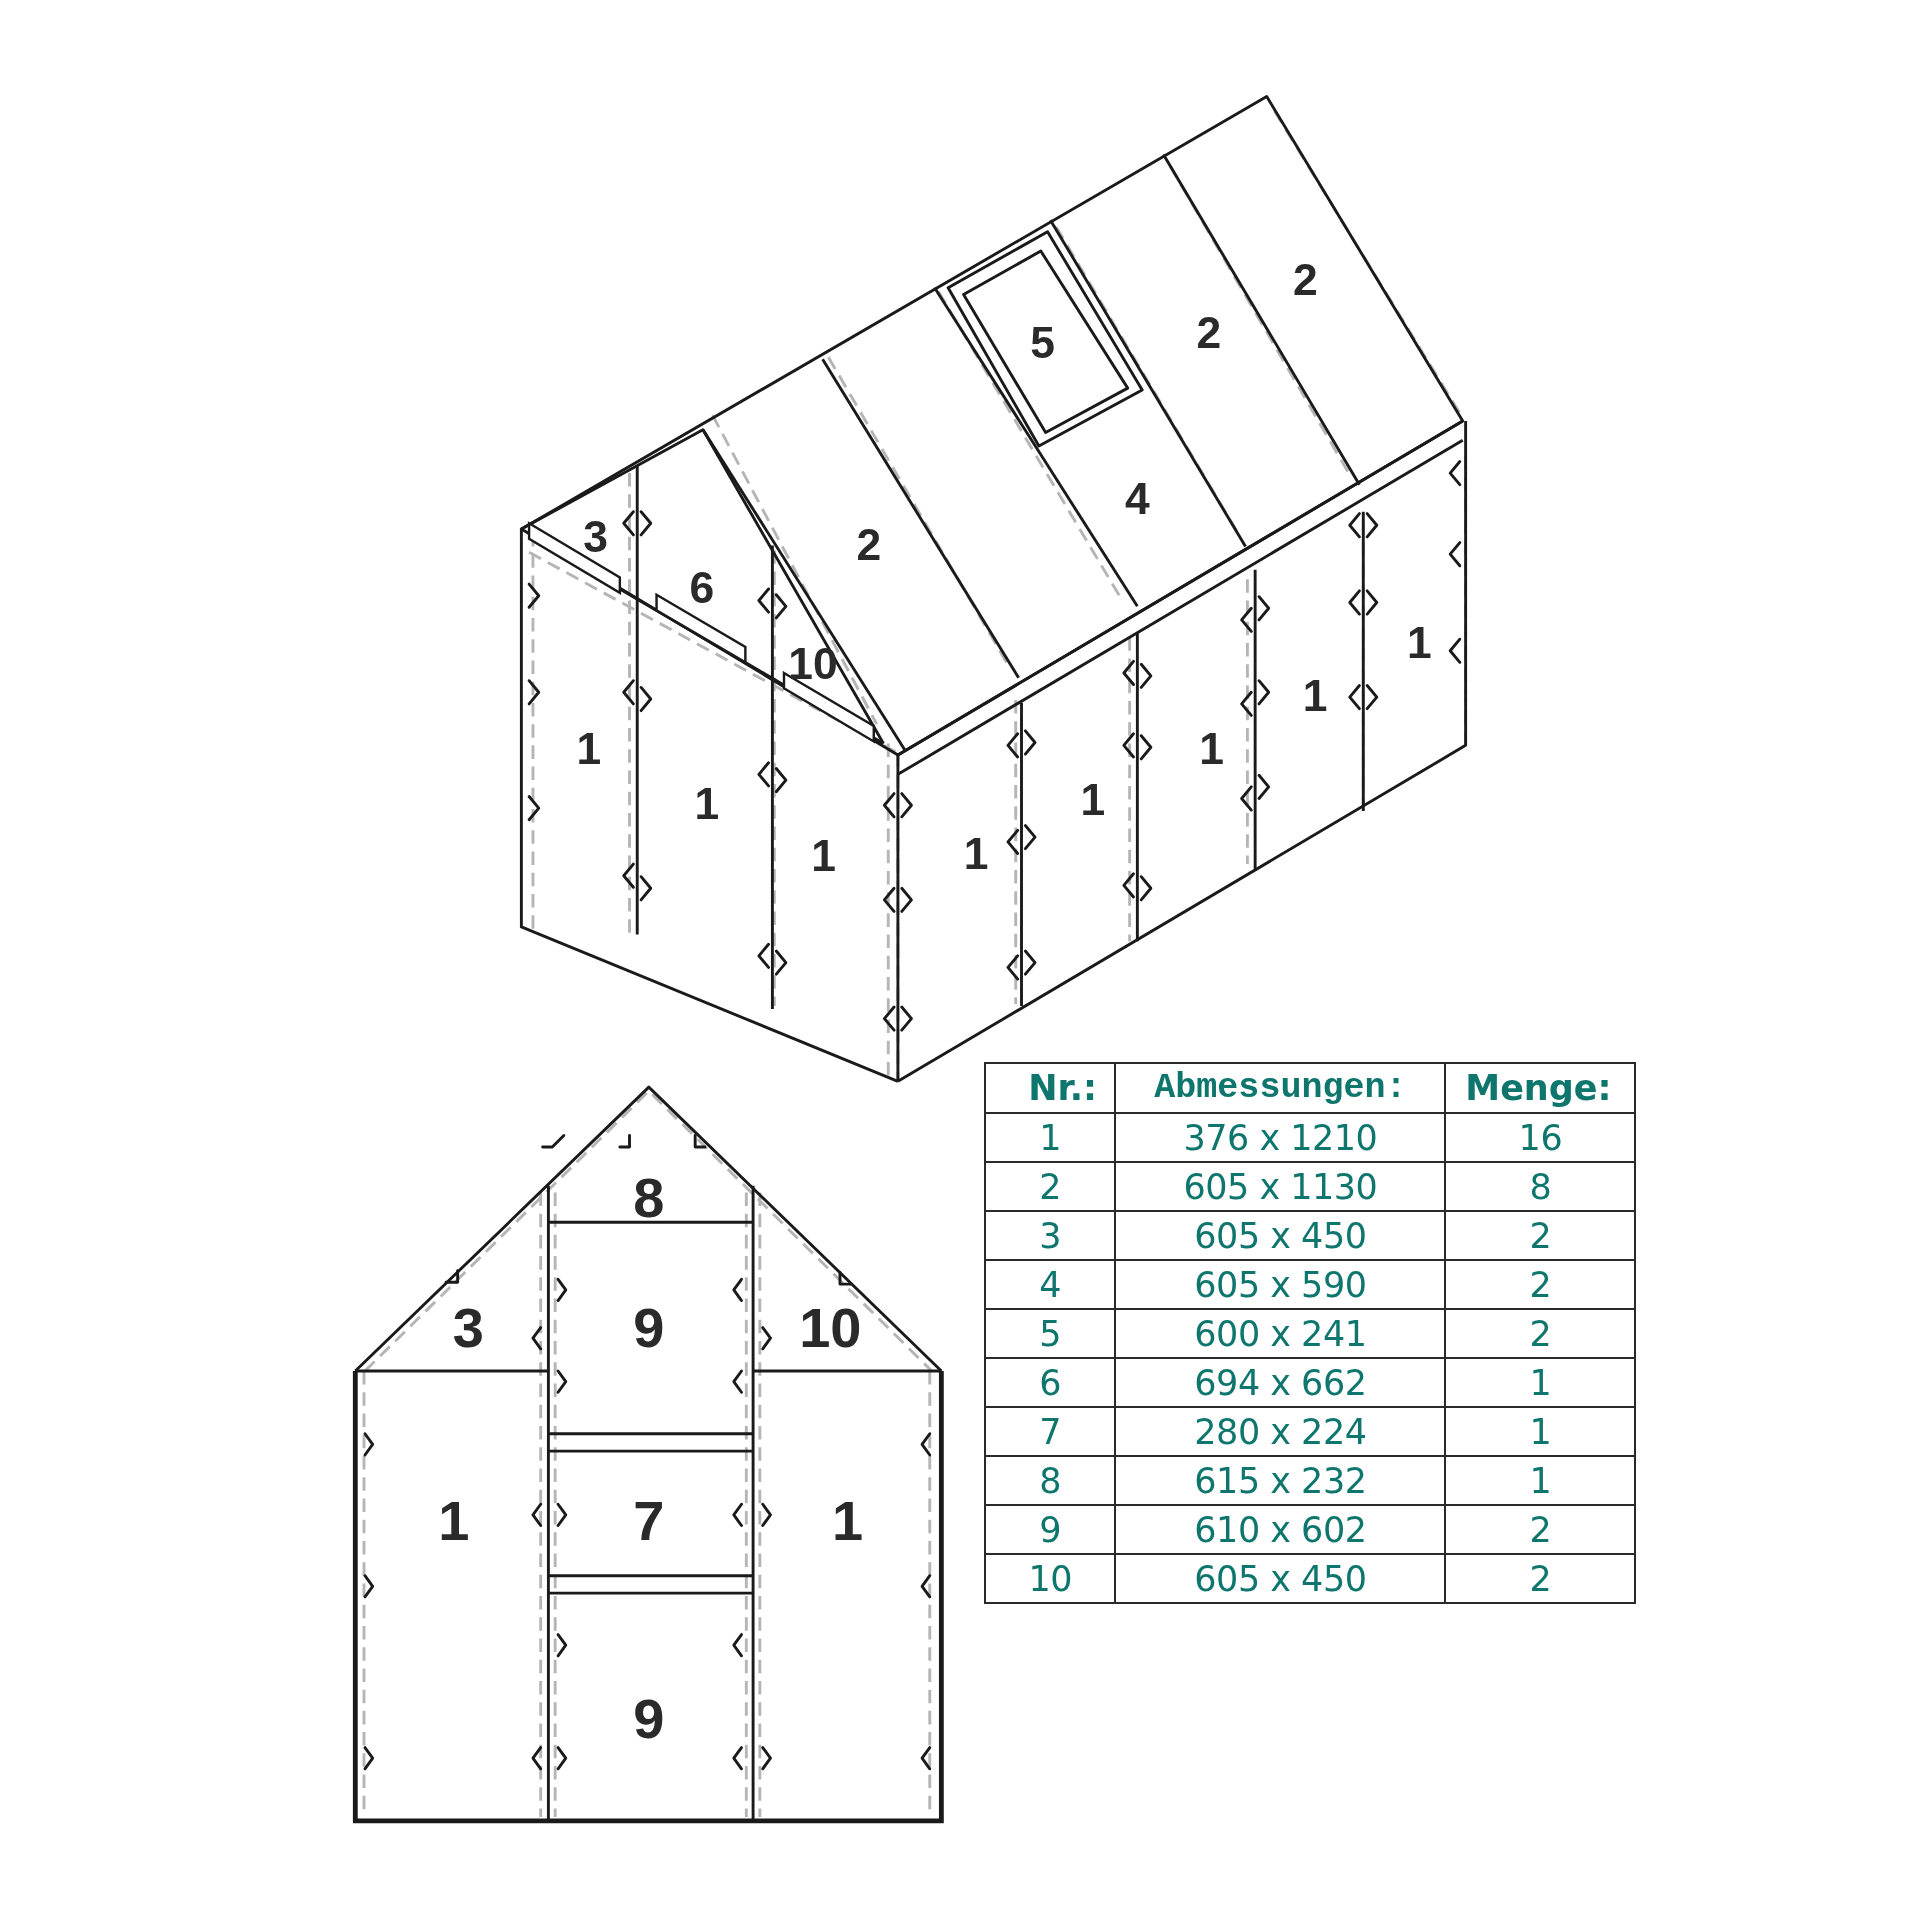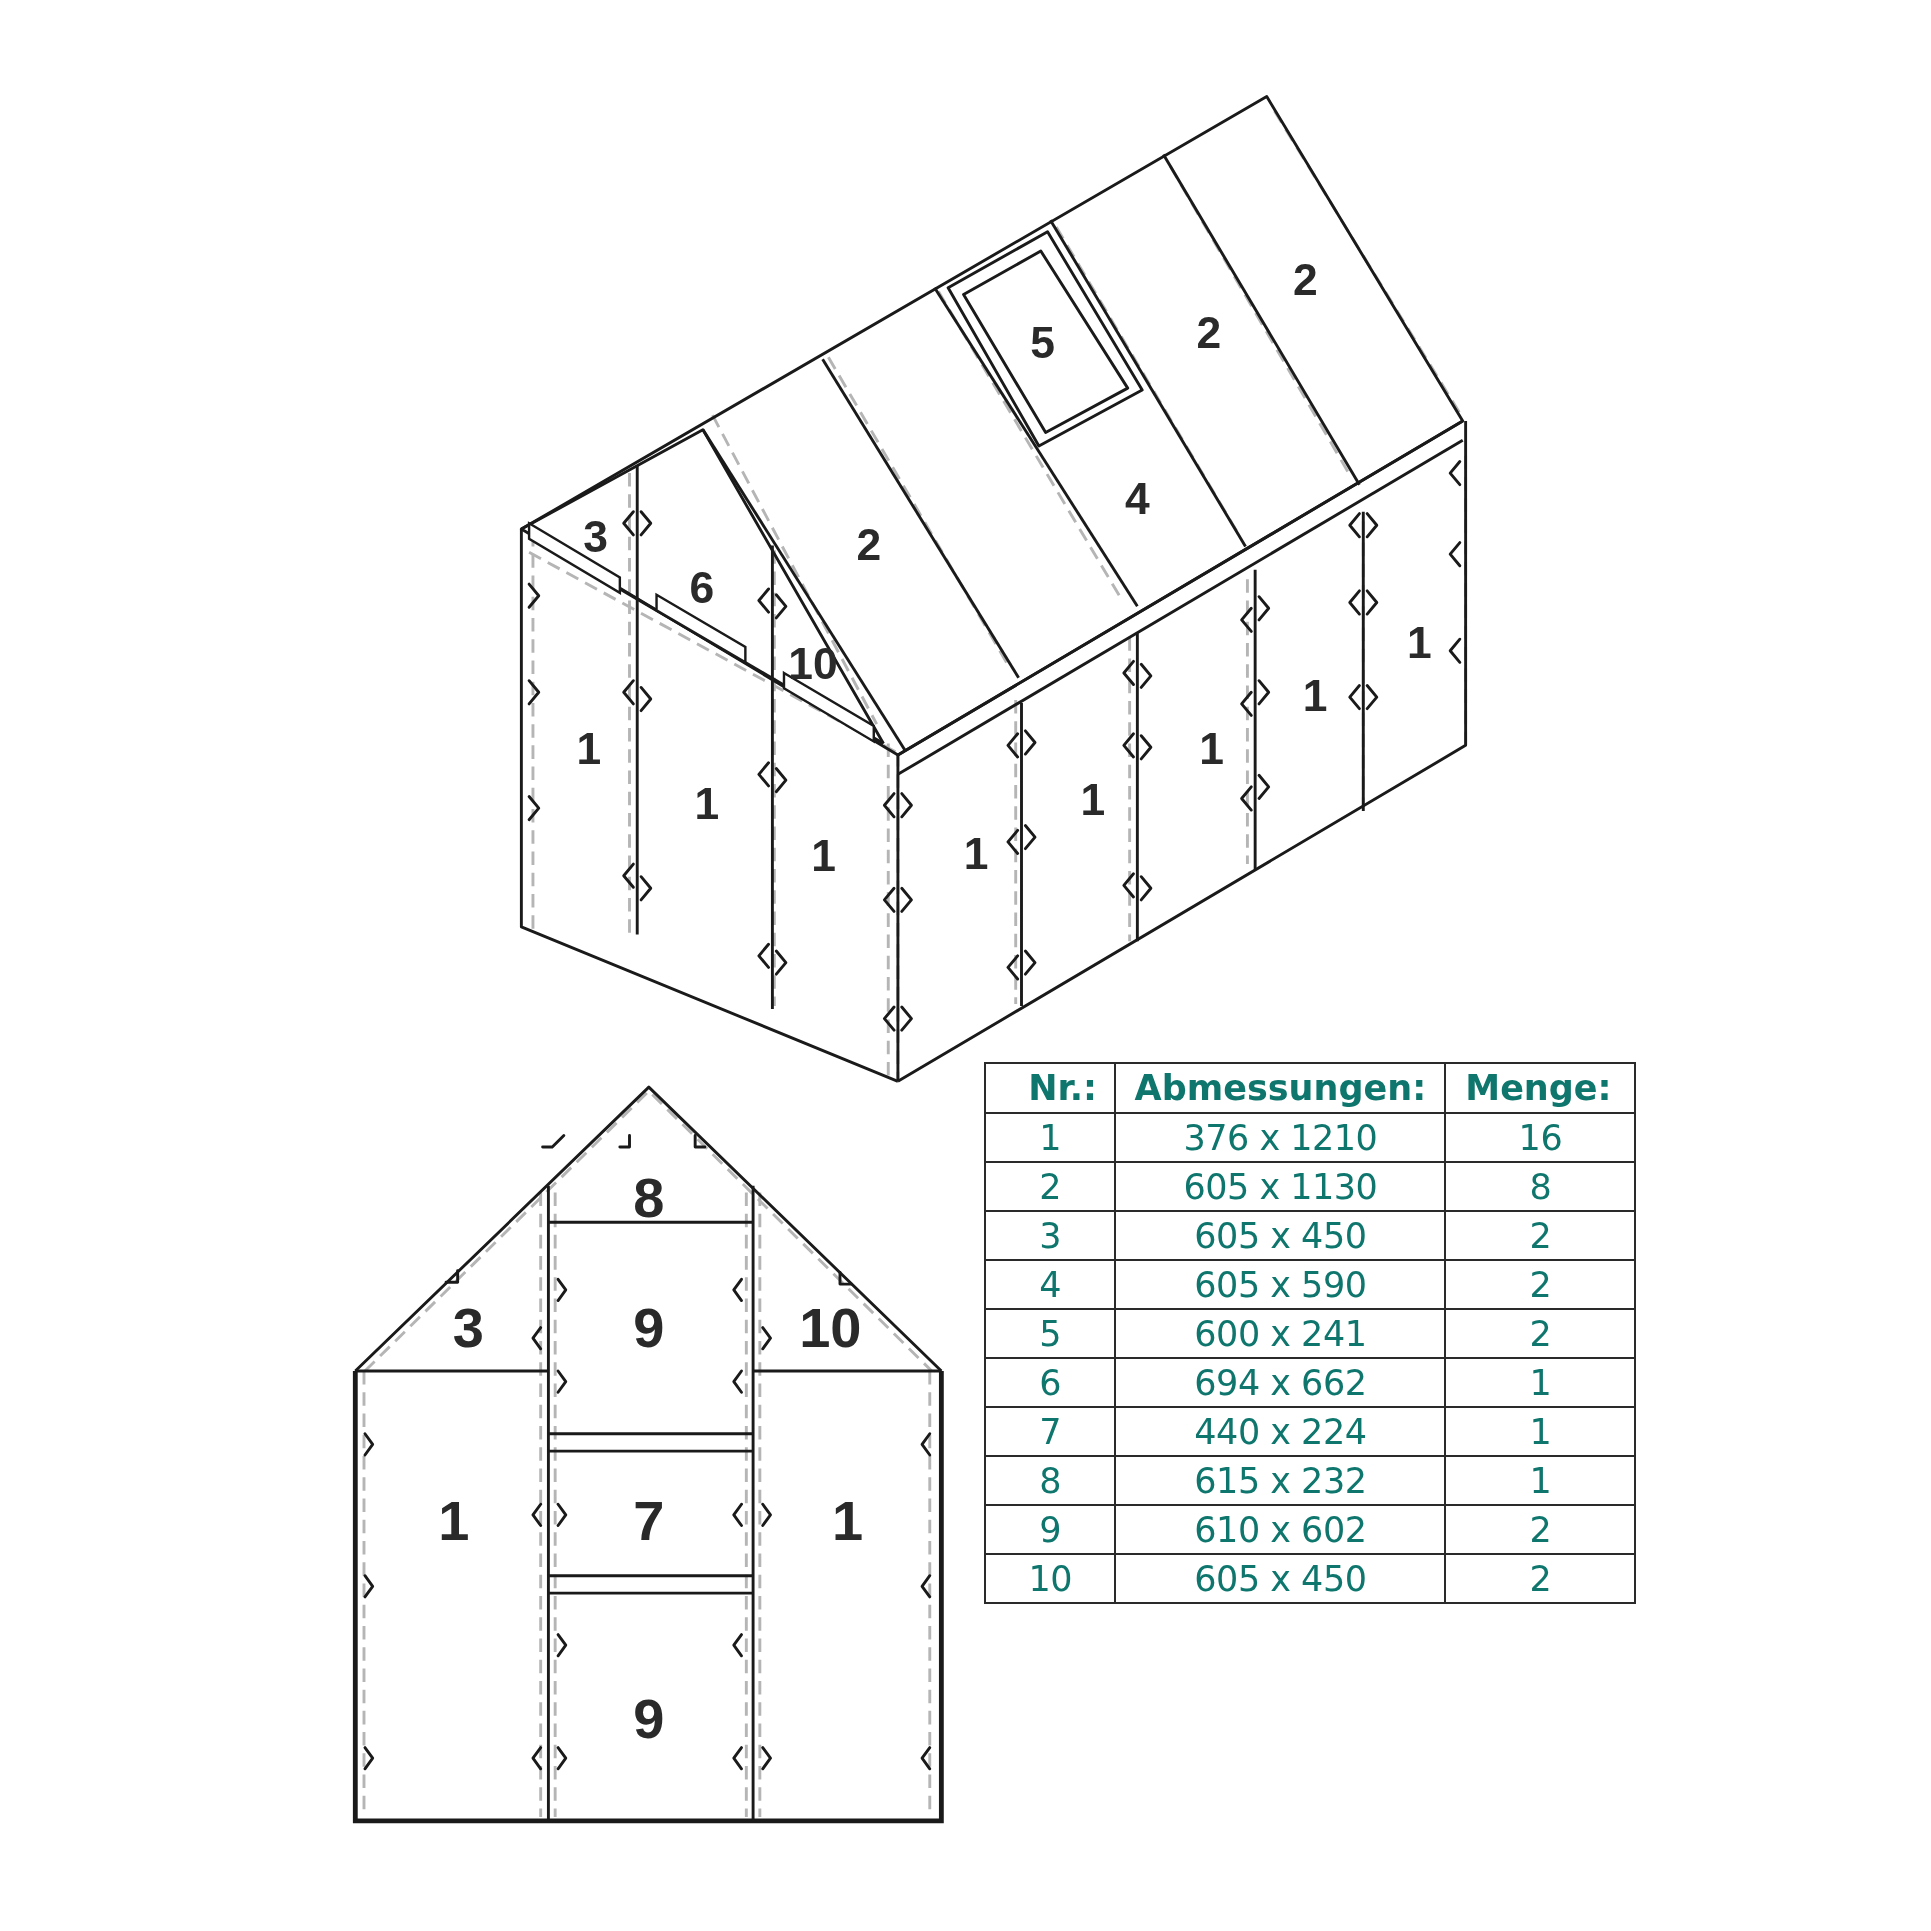--- a/index.html
+++ b/index.html
@@ -11,21 +11,21 @@
   .clip { stroke: #1a1a1a; stroke-width: 3; fill: none; stroke-linecap: round; stroke-linejoin: round; }
   .lbl { font-family: "Liberation Sans", "DejaVu Sans", sans-serif; font-weight: bold; font-size: 46px; fill: #2a2a2a; text-anchor: middle; dominant-baseline: central; }
   .lbl-lg { font-size: 58px; }
   .bar { fill: #ffffff; stroke: #1a1a1a; stroke-width: 2.5; }
 
   .spec-table { position: absolute; left: 984px; top: 1062px; border-collapse: collapse; font-family: "DejaVu Sans", sans-serif; }
   .spec-table th, .spec-table td { border: 2.4px solid #2a2a2a; height: 47px; padding: 0; text-align: center; color: #0f766e; }
   .spec-table th { font-weight: bold; font-size: 35px; height: 48px; }
   .spec-table td { font-size: 35px; font-family: "DejaVu Sans", sans-serif; letter-spacing: -0.5px; }
   .c1 { width: 128px; }
-  .c2 { width: 328px; }
+  .c2 { width: 328px; font-family: Liberation Mono, monospace; }
   .c3 { width: 188px; }
   .spec-table th.c1 { text-align: right; padding-right: 17.4px; width: 111px; }
   .spec-table th.c3 { text-align: center; padding-right: 3.9px; width: 184px; }
 </style>
 </head>
 <body>
 
 <svg class="drawing" viewBox="0 0 2000 2000" xmlns="http://www.w3.org/2000/svg">
 
   <g>
@@ -257,21 +257,21 @@
       <td class="c2">600 x 241</td>
       <td class="c3">2</td>
     </tr>
     <tr>
       <td class="c1">6</td>
       <td class="c2">694 x 662</td>
       <td class="c3">1</td>
     </tr>
     <tr>
       <td class="c1">7</td>
-      <td class="c2">440 x 224</td>
+      <td class="c2">280 x 224</td>
       <td class="c3">1</td>
     </tr>
     <tr>
       <td class="c1">8</td>
       <td class="c2">615 x 232</td>
       <td class="c3">1</td>
     </tr>
     <tr>
       <td class="c1">9</td>
       <td class="c2">610 x 602</td>

